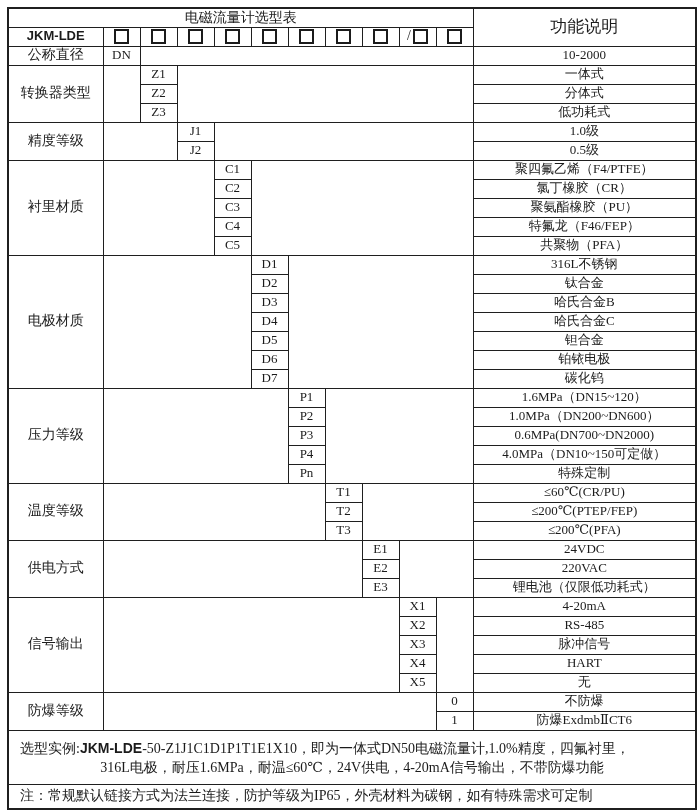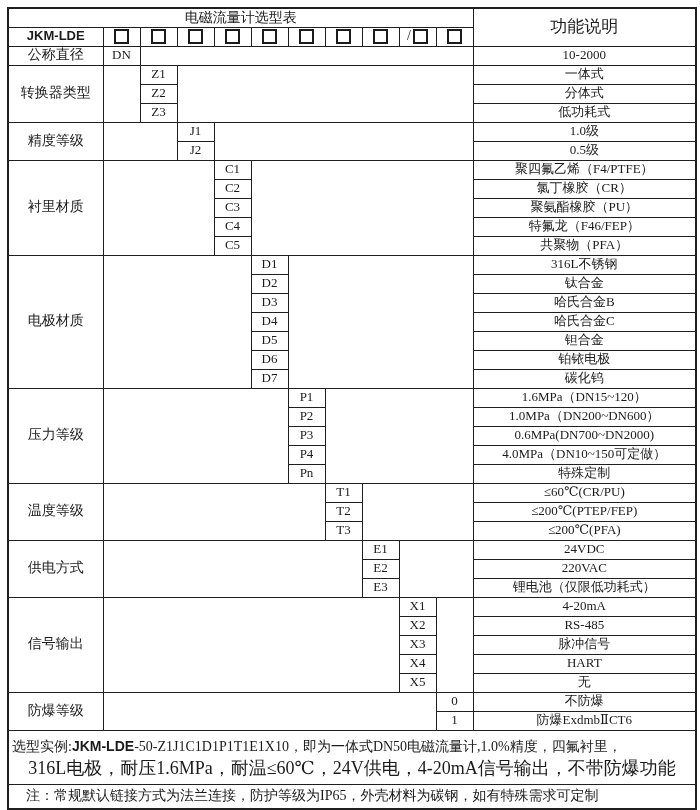--- a/index.html
+++ b/index.html
@@ -13,25 +13,25 @@
   .funchdr{font-size:17px;}
   .model-cell{font-family:"Liberation Sans","DejaVu Sans",sans-serif;font-weight:bold;font-size:13px;}
   .label-cell{font-size:14px;text-align:center;}
   .code-cell{font-size:13px;}
   .desc-cell{font-size:13px;margin-left:40px;}
   .cbc{padding:0;}
   .cb{display:inline-block;width:11px;height:11px;border:2px solid #1b1b1b;vertical-align:middle;background:#fff;}
   .slash{display:inline-block;font-size:14px;margin-right:2px;vertical-align:middle;}
   tr.example-row{height:54px;}
   tr.example-row td{white-space:normal;}
-  .ex-line1{text-align:left;padding:2px 2px 3px 3px;font-size:14px;}
-  .ex-line2{text-align:center;font-size:18px;}
+  .ex-line1{text-align:left;padding:2px 2px 3px 11px;font-size:14px;}
+  .ex-line2{text-align:center;font-size:14px;}
   .ex-model{font-family:"Liberation Sans","DejaVu Sans",sans-serif;font-weight:bold;}
   tr.note-row{height:25px;}
-  tr.note-row td{text-align:left;padding-left:17px;font-size:14px;}
+  tr.note-row td{text-align:left;padding-left:11px;font-size:14px;}
 </style>
 </head>
 <body>
 
 <div class="wrap">
 <table class="sel">
   <colgroup>
     <col style="width:95px">
     <col style="width:37px">
         <col style="width:37px">

